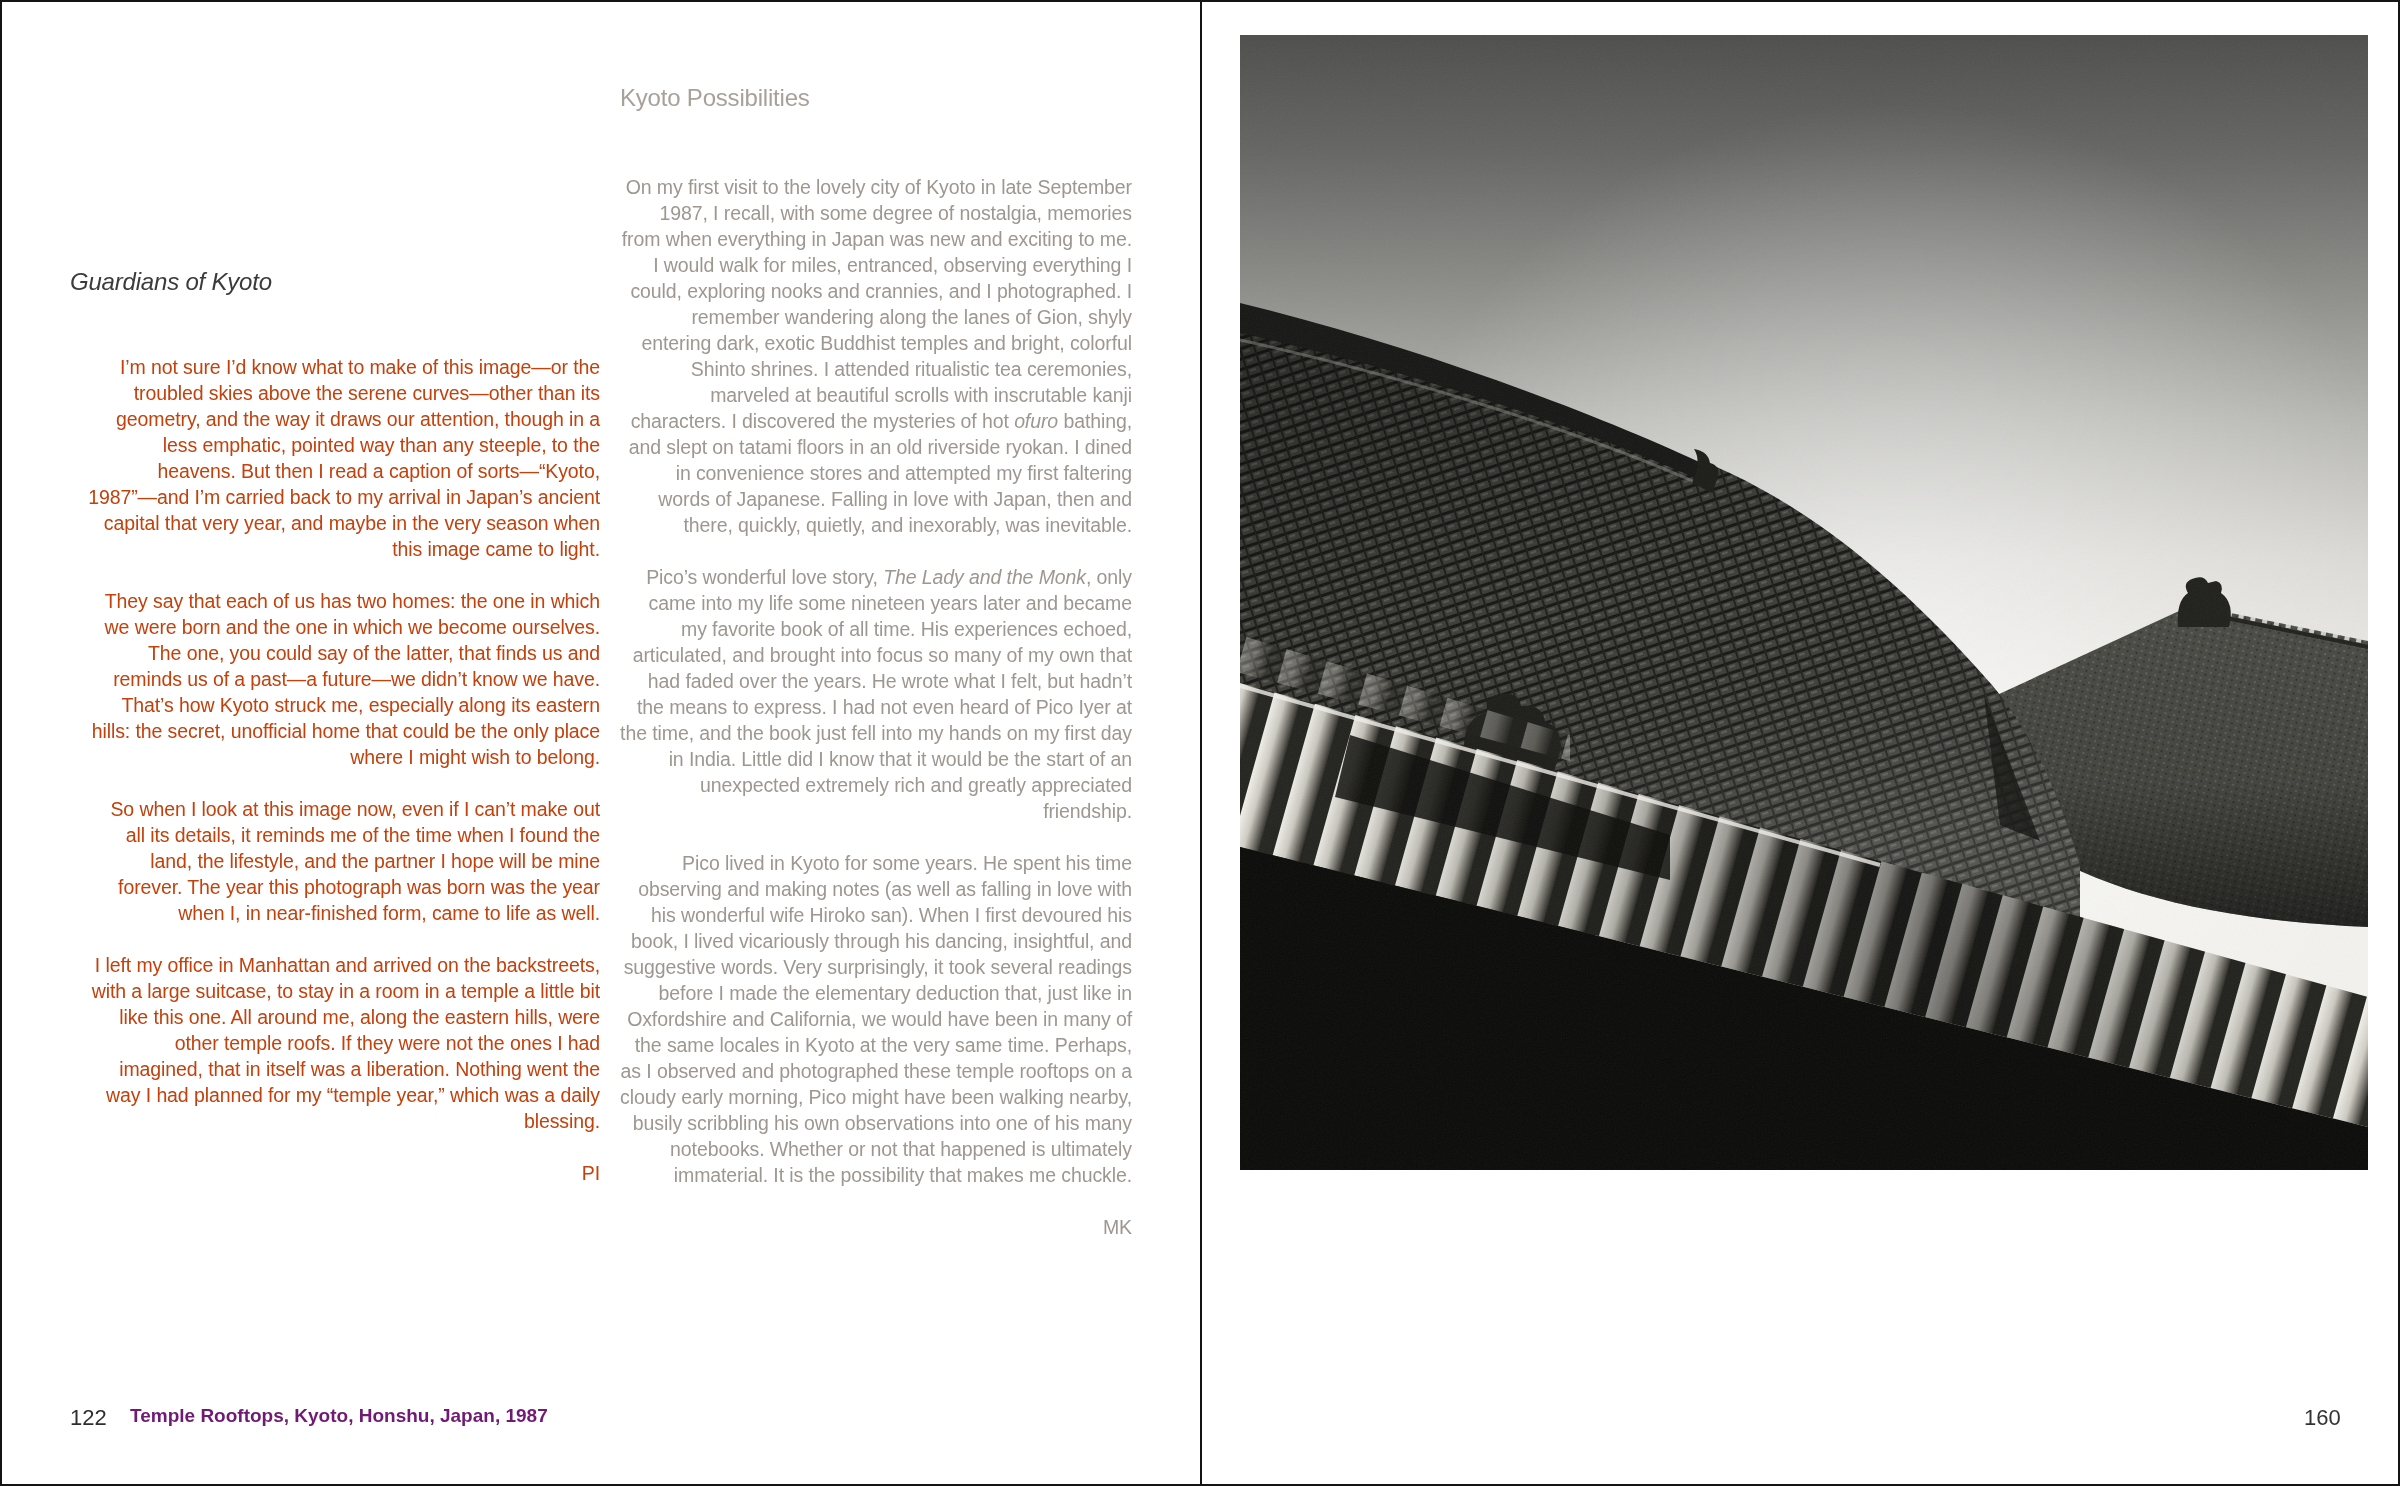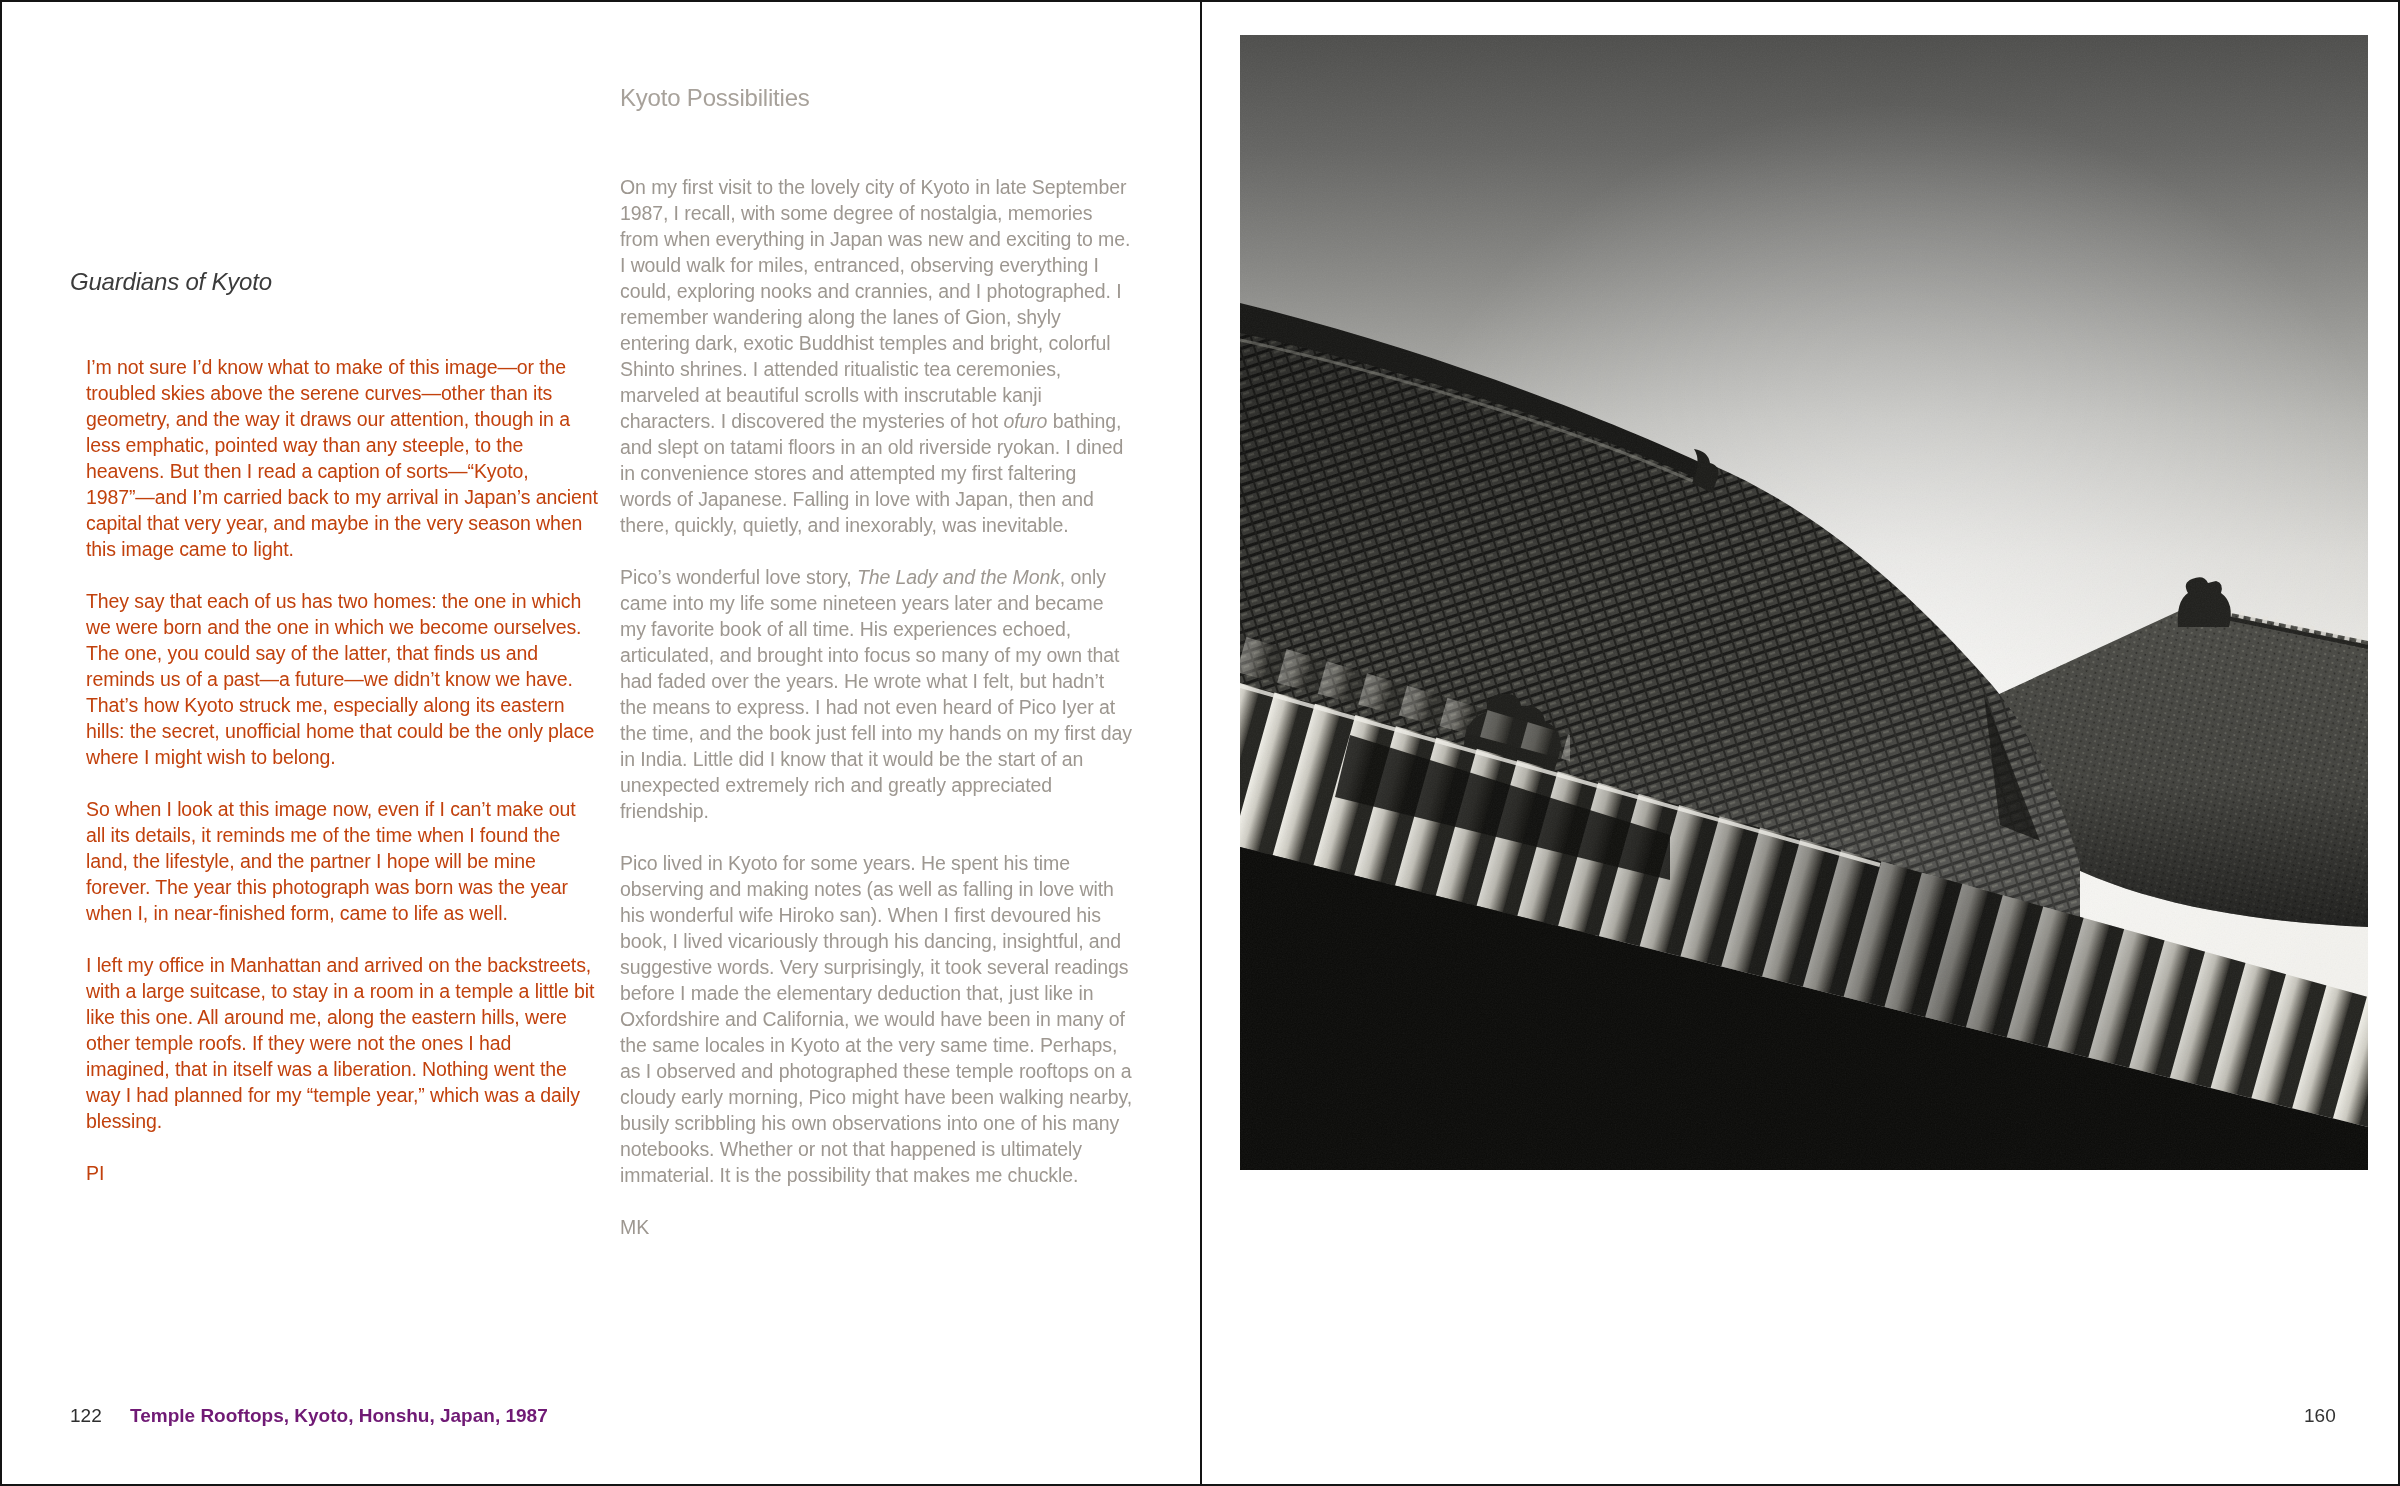--- a/index.html
+++ b/index.html
@@ -6,25 +6,25 @@
   .spread{
     position:relative;width:2400px;height:1486px;background:#fff;
     box-sizing:border-box;border:2px solid #141414;overflow:hidden;
     font-family:"Liberation Sans",sans-serif;
   }
   .divider{position:absolute;left:1198px;top:0;width:2px;height:1486px;background:#141414;}
   .essay-title{position:absolute;margin:0;font-size:24px;font-weight:400;letter-spacing:-0.2px;}
   .title-dark{left:68px;top:266px;color:#3b3b3b;font-style:italic;}
   .title-gray{left:618px;top:82px;color:#a7a19a;}
   .body{position:absolute;font-size:19.5px;line-height:26px;letter-spacing:-0.1px;text-align:left;}
-  .body p{margin:0 0 26px 0;}
+  .body p{margin:0 0 26px 0;text-align:right;}
   .body em{font-style:italic;}
   .body-left{left:84px;top:352px;width:514px;color:#c2410c;}
   .body-mid{left:618px;top:172px;width:512px;color:#9d9790;}
-  .folio{position:absolute;font-size:19px;color:#2e2e2e;}
+  .folio{position:absolute;font-size:22px;color:#2e2e2e;}
   .folio-left{left:68px;top:1403px;}
   .caption{position:absolute;left:128px;top:1403px;font-size:19px;font-weight:700;color:#701a75;}
   .folio-right{left:2302px;top:1403px;color:#333;}
   .photo{position:absolute;left:1238px;top:33px;width:1128px;height:1135px;margin:0;background:#111;}
   .photo svg{display:block;width:100%;height:100%;}
 </style>
 </head>
 <body>
 
 <div class="spread">

